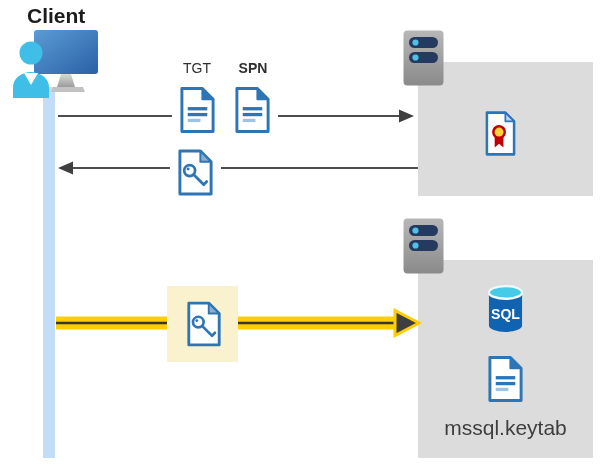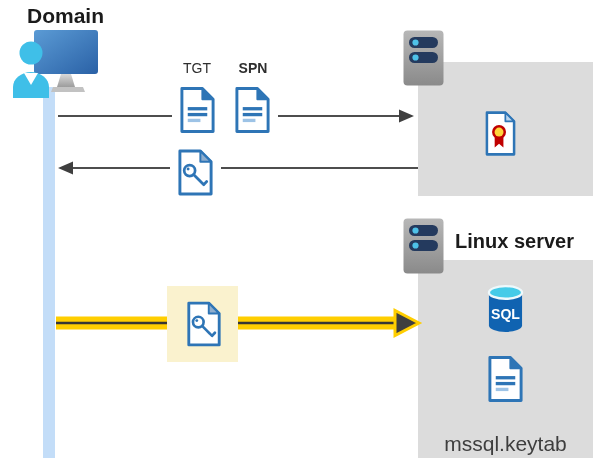--- a/index.html
+++ b/index.html
@@ -40,21 +40,21 @@
       <line x1="56" y1="323" x2="397" y2="323" stroke="#363636" stroke-width="2.6"></line>
       <polygon points="419,323 395,310.5 395,335.5" fill="#3f3f3f" stroke="#ffce00" stroke-width="3"></polygon>
     </g>
   </svg>
 
   <div class="abs highlight" style="left:167px;top:286px;width:71px;height:76px;"></div>
 
   <div class="abs white-back" style="left:172px;top:84px;width:106px;height:52px;"></div>
   <div class="abs white-back" style="left:170px;top:146px;width:51px;height:54px;"></div>
 
-  <div class="abs title" style="left:27px;top:4px;">Domain</div>
+  <div class="abs title" style="left:27px;top:4px;">Client</div>
 
   <svg class="abs" style="left:10px;top:26px;" width="94" height="72" viewBox="0 0 94 72">
     <defs>
       <linearGradient id="gMon" x1="0" y1="0" x2="1" y2="1">
         <stop offset="0" stop-color="#5b9bd5"></stop>
           <stop offset="1" stop-color="#2a61a6"></stop>
       </linearGradient>
       <linearGradient id="gStand" x1="0" y1="0" x2="0" y2="1">
         <stop offset="0" stop-color="#d9d9d9"></stop>
           <stop offset="1" stop-color="#9c9c9c"></stop>
@@ -121,21 +121,20 @@
   </svg>
 
   <svg class="abs" style="left:484px;top:110px;" width="33" height="47" viewBox="0 0 34 47">
     <path d="M3 2 H22 L31 11 V45 H3 Z" fill="#fff" stroke="#2e75b6" stroke-width="2.6" stroke-linejoin="round"></path>
     <path d="M22 2 V11 H31 Z" fill="#bdd7ee" stroke="#2e75b6" stroke-width="1.8" stroke-linejoin="round"></path>
     <path d="M11 26 L11 38 L15.5 34 L20 38 L20 26 Z" fill="#c00000"></path>
     <circle cx="15.5" cy="22" r="7.2" fill="#c00000"></circle>
     <circle cx="15.5" cy="22" r="4.6" fill="#ffd43b"></circle>
   </svg>
 
-  <div class="abs title" style="left:455px;top:230px;font-size:20px;">Linux server</div>
 
   <svg class="abs" style="left:403px;top:218px;" width="41" height="56" viewBox="0 0 41 56">
     <defs>
       <linearGradient id="gSrv2" x1="0" y1="0" x2="0" y2="1">
         <stop offset="0" stop-color="#b7b7b7"></stop>
           <stop offset="1" stop-color="#8a8a8a"></stop>
       </linearGradient>
     </defs>
     <rect x="0.5" y="0.5" width="40" height="55" rx="4" fill="url(#gSrv2)"></rect>
     <rect x="6" y="7" width="29" height="11" rx="5.5" fill="#243a5e"></rect>
@@ -151,15 +150,15 @@
   </svg>
 
   <svg class="abs" style="left:486px;top:355px;" width="39" height="48" viewBox="0 0 40 48">
     <path d="M4 2 H25 L36 13 V46 H4 Z" fill="#fff" stroke="#2e75b6" stroke-width="3" stroke-linejoin="round"></path>
     <path d="M25 2 V13 H36 Z" fill="#2e75b6" stroke="#2e75b6" stroke-width="2" stroke-linejoin="round"></path>
     <rect x="10" y="21" width="20" height="3.4" fill="#2e75b6"></rect>
     <rect x="10" y="27" width="20" height="3.4" fill="#2e75b6"></rect>
     <rect x="10" y="33" width="13" height="3.4" fill="#9dc3e6"></rect>
   </svg>
 
-  <div class="abs keytab" style="left:418px;top:432px;">mssql.keytab</div>
+  <div class="abs keytab" style="left:418px;top:416px;">mssql.keytab</div>
 
 </div>
 
 </body></html>

